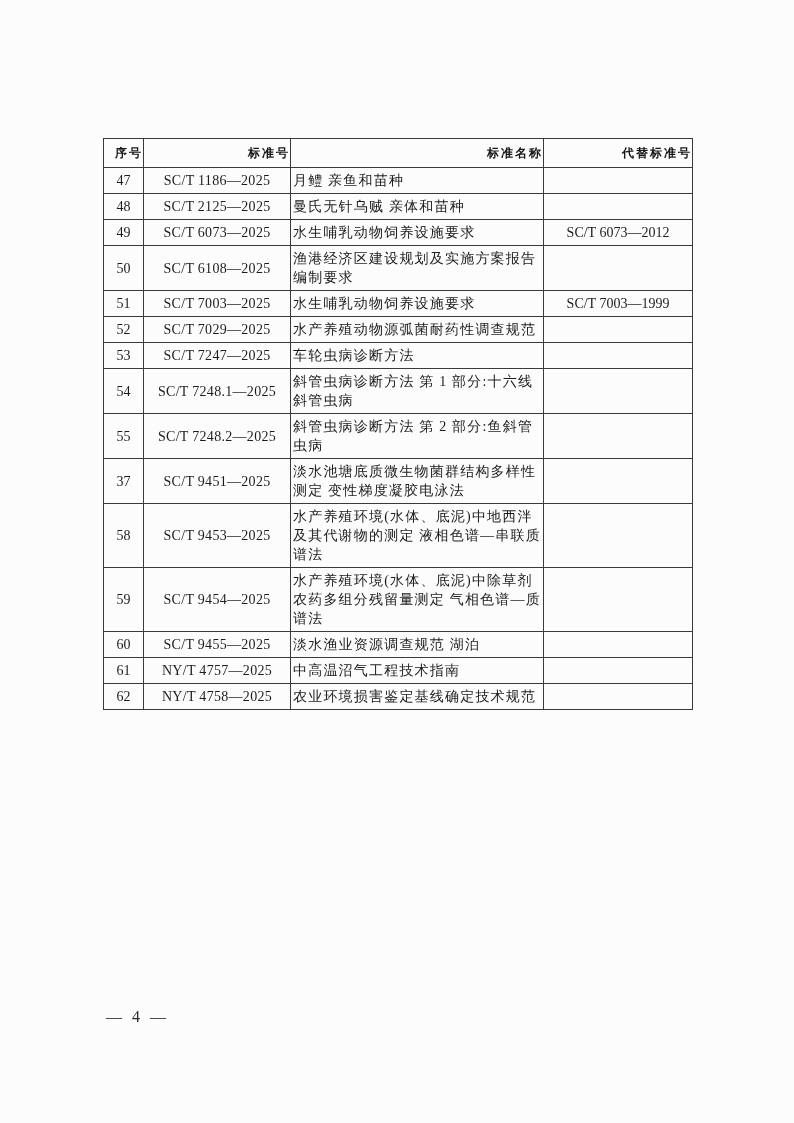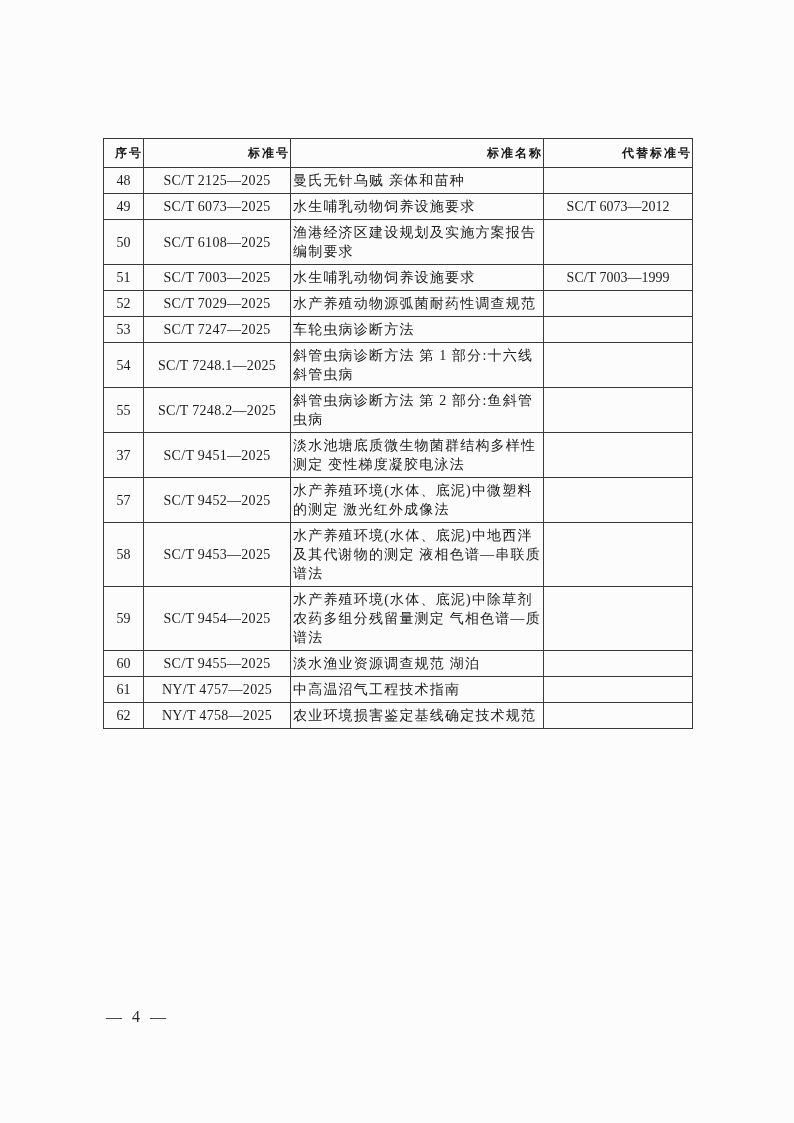--- a/index.html
+++ b/index.html
@@ -104,20 +104,26 @@
       <thead>
         <tr>
           <th>序号</th>
           <th>标准号</th>
           <th>标准名称</th>
           <th>代替标准号</th>
         </tr>
       </thead>
       <tbody>
           <tr>
+    <td class="cell-no">47</td>
+    <td class="cell-std">SC/T 1186—2025</td>
+    <td class="cell-name">月鳢 亲鱼和苗种</td>
+    <td class="cell-rep"></td>
+  </tr>
+          <tr>
     <td class="cell-no">48</td>
     <td class="cell-std">SC/T 2125—2025</td>
     <td class="cell-name">曼氏无针乌贼 亲体和苗种</td>
     <td class="cell-rep"></td>
   </tr>
           <tr>
     <td class="cell-no">49</td>
     <td class="cell-std">SC/T 6073—2025</td>
     <td class="cell-name">水生哺乳动物饲养设施要求</td>
     <td class="cell-rep">SC/T 6073—2012</td>
@@ -158,26 +164,20 @@
     <td class="cell-name">斜管虫病诊断方法 第 2 部分:鱼斜管虫病</td>
     <td class="cell-rep"></td>
   </tr>
           <tr>
     <td class="cell-no">37</td>
     <td class="cell-std">SC/T 9451—2025</td>
     <td class="cell-name">淡水池塘底质微生物菌群结构多样性测定 变性梯度凝胶电泳法</td>
     <td class="cell-rep"></td>
   </tr>
           <tr>
-    <td class="cell-no">57</td>
-    <td class="cell-std">SC/T 9452—2025</td>
-    <td class="cell-name">水产养殖环境(水体、底泥)中微塑料的测定 激光红外成像法</td>
-    <td class="cell-rep"></td>
-  </tr>
-          <tr>
     <td class="cell-no">58</td>
     <td class="cell-std">SC/T 9453—2025</td>
     <td class="cell-name">水产养殖环境(水体、底泥)中地西泮及其代谢物的测定 液相色谱—串联质谱法</td>
     <td class="cell-rep"></td>
   </tr>
           <tr>
     <td class="cell-no">59</td>
     <td class="cell-std">SC/T 9454—2025</td>
     <td class="cell-name">水产养殖环境(水体、底泥)中除草剂农药多组分残留量测定 气相色谱—质谱法</td>
     <td class="cell-rep"></td>

